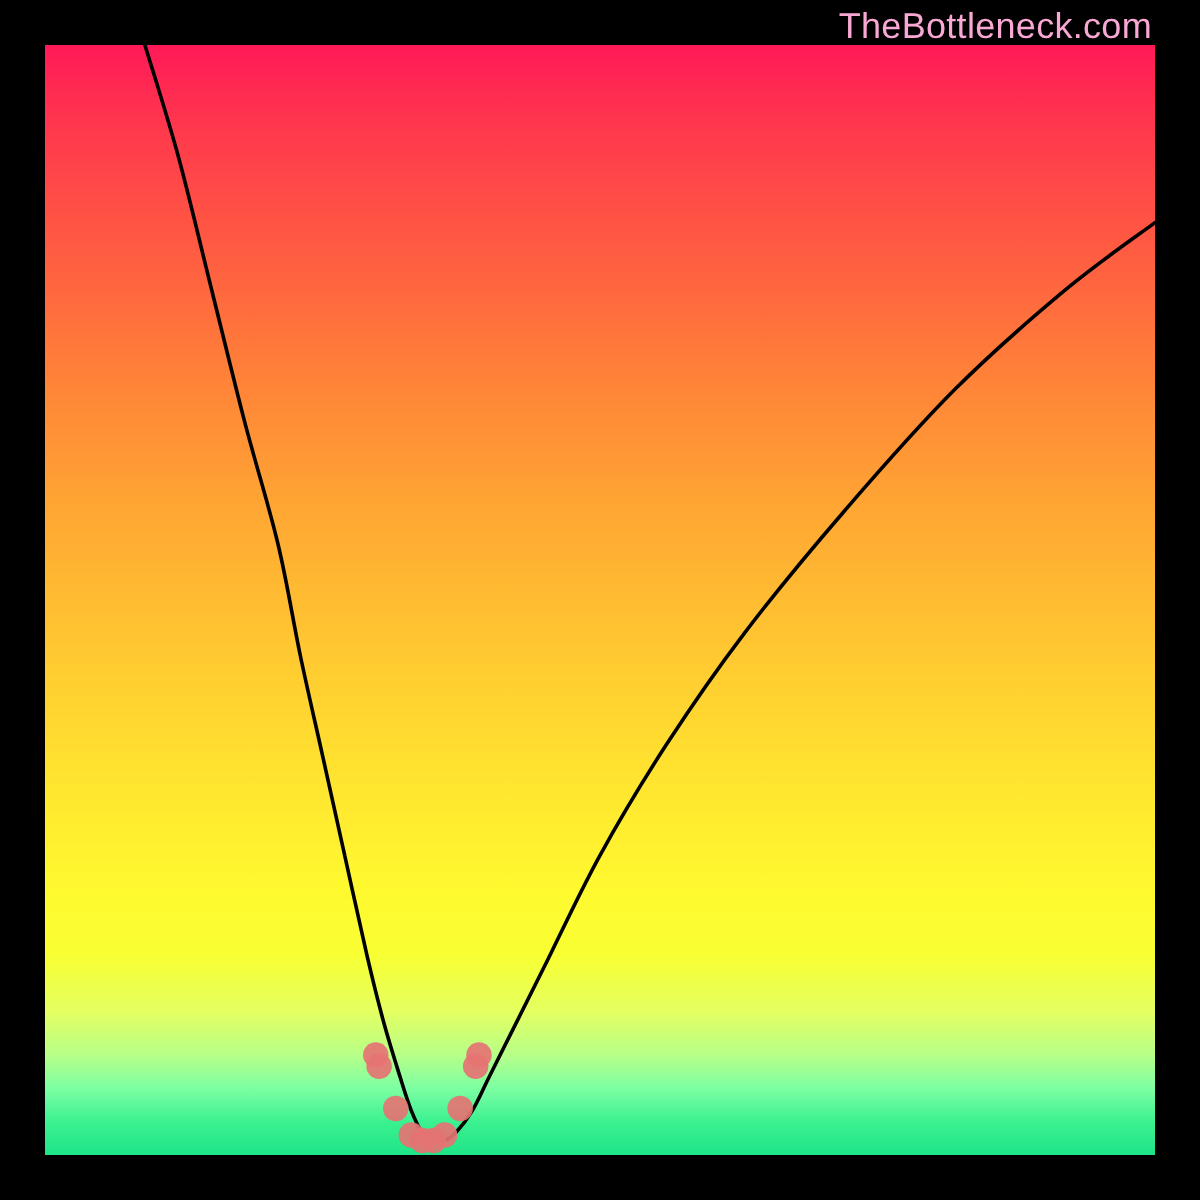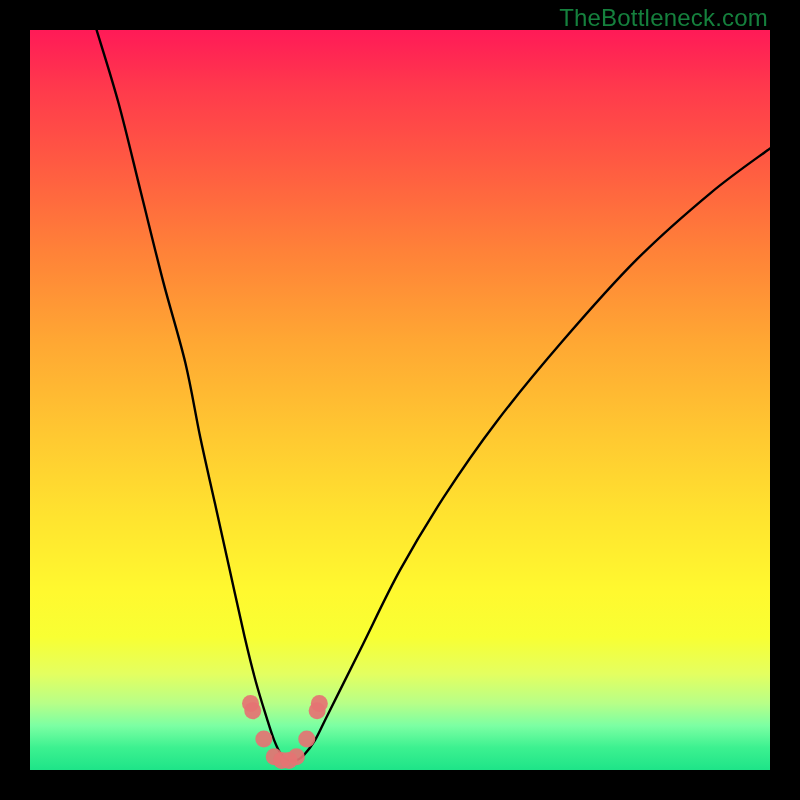--- a/index.html
+++ b/index.html
@@ -41,21 +41,21 @@
       #7cffa3 94%,
       #3cf190 97%,
       #1ee488 100%
     );
     overflow: hidden;
   }
   .watermark {
     position: absolute;
     top: 4px;
     right: 32px;
-    color: #15803d;
+    color: #f9a8d4;
     font-size: 24px;
     font-weight: 500;
     letter-spacing: 0.2px;
   }
   svg.curve {
     position: absolute;
     top: 0;
     left: 0;
     width: 740px;
     height: 740px;

